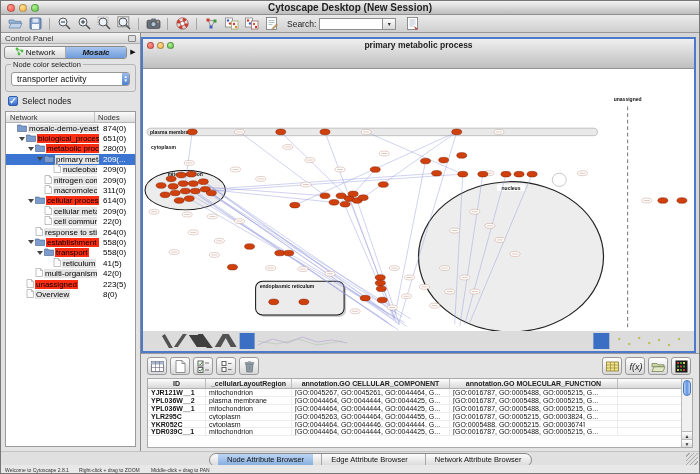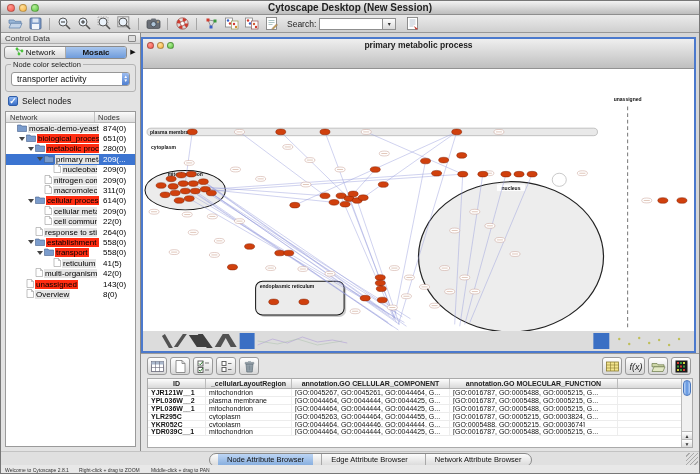--- a/index.html
+++ b/index.html
@@ -28,21 +28,21 @@
   .content{display:flex;height:418px;}
 
   
   .cpanel{width:140px;background:#e3e3e3;border-right:1px solid #8a8a8a;display:flex;flex-direction:column;}
   .cp-head{height:11px;background:linear-gradient(#f4f4f4,#d5d5d5);border-bottom:1px solid #adadad;font-size:8px;color:#333;display:flex;justify-content:space-between;align-items:center;padding:0 4px;}
   .cp-float{width:8px;height:7px;border:1px solid #888;background:#ddd;border-radius:1px;}
   .cp-tabs{height:16px;display:flex;align-items:center;padding:1px 3px;gap:2px;}
   .cp-tabgroup{flex:1;display:flex;height:13px;border:1px solid #8b8b8b;border-radius:3px;overflow:hidden;background:linear-gradient(#fafafa,#d8d8d8);}
   .cp-tab{flex:1;display:flex;align-items:center;justify-content:center;gap:2px;font-size:8px;color:#111;border-right:1px solid #aaa;}
   .cp-tab:last-child{border-right:none;}
-  .cp-tab.sel{background:linear-gradient(#a8c6ee,#6f9cdc);font-weight:bold;}
+  .cp-tab.sel{background:linear-gradient(#a8c6ee,#6f9cdc);font-weight:bold;font-style:italic;}
   .cp-arrow{font-size:7px;color:#111;width:8px;text-align:center;}
   .groupbox{margin:4px 4px 0;border:1px solid #b4b4b4;border-radius:3px;position:relative;padding:7px 5px 5px;}
   .gb-label{position:absolute;top:-5px;left:5px;background:#e3e3e3;font-size:7.5px;color:#222;padding:0 2px;}
   .dropdown{height:14px;border:1px solid #979797;border-radius:3px;background:#fff;display:flex;align-items:center;font-size:8.5px;overflow:hidden;gap:36px;}
   .dd-val{flex:1;padding-left:5px;color:#111;white-space:nowrap;}
   .dd-cap{width:12px;height:100%;background:linear-gradient(#9cbcf0,#4e7fd0);display:flex;flex-direction:column;align-items:center;justify-content:center;color:#fff;font-size:4.5px;line-height:4px;}
   .checkrow{display:flex;align-items:center;gap:4px;padding:4px 7px 3px;font-size:8.5px;color:#111;}
   .checkbox{width:10px;height:10px;border-radius:2px;background:linear-gradient(#8ab4f2,#3a6fc8);border:1px solid #2f5da8;color:#fff;font-size:9px;line-height:9px;text-align:center;font-weight:bold;}
   .treebox{flex:1;margin:2px 4px 4px;border:1px solid #9a9a9a;background:#fff;display:flex;flex-direction:column;overflow:hidden;}
   .tree-head{height:11px;display:flex;background:linear-gradient(#fbfbfb,#dcdcdc);border-bottom:1px solid #b5b5b5;font-size:7.5px;color:#333;}
@@ -228,21 +228,21 @@
             <path d="M9 10 l4 3 l-2.5 0.5 Z" fill="#c43a2e"></path>
           </svg>
         </div>
       </div>
   </div>
 
   <div class="content">
 
     <div class="cpanel">
       <div class="cp-head">
-        <span>Control Data</span>
+        <span>Control Panel</span>
         <span class="cp-float"></span>
       </div>
       <div class="cp-tabs">
         <div class="cp-tabgroup" id="cp-tabgroup">
             <div class="cp-tab">
               <span><svg width="9" height="9" viewBox="0 0 9 9">
                   <line x1="2" y1="2" x2="7" y2="4" stroke="#3a7a3a" stroke-width="0.6"></line>
                   <line x1="2" y1="2" x2="4" y2="7" stroke="#3a7a3a" stroke-width="0.6"></line>
                   <circle cx="2" cy="2" r="1.4" fill="#4ac43a"></circle>
                   <circle cx="7" cy="4" r="1.4" fill="#4ac43a"></circle>
@@ -420,21 +420,21 @@
               <span class="t-count">42(0)</span>
             </div>
             <div class="trow">
               <span style="width: 13px; flex: 0 0 auto;"></span>
               <span class="t-slot"></span>
               <span style="flex: 0 0 auto; margin-right: 1px;"><svg width="8" height="9" viewBox="0 0 8 9">
                   <path d="M1 0.5 h4.5 l2 2 V8.5 H1 Z" fill="#fff" stroke="#999" stroke-width="0.6"></path>
                   <path d="M5.5 0.5 v2 h2" fill="none" stroke="#999" stroke-width="0.6"></path>
                 </svg></span>
               <span class="t-label red" style="max-width: 62px;">unassigned</span>
-              <span class="t-count">143(0)</span>
+              <span class="t-count">223(5)</span>
             </div>
             <div class="trow">
               <span style="width: 13px; flex: 0 0 auto;"></span>
               <span class="t-slot"></span>
               <span style="flex: 0 0 auto; margin-right: 1px;"><svg width="8" height="9" viewBox="0 0 8 9">
                   <path d="M1 0.5 h4.5 l2 2 V8.5 H1 Z" fill="#fff" stroke="#999" stroke-width="0.6"></path>
                   <path d="M5.5 0.5 v2 h2" fill="none" stroke="#999" stroke-width="0.6"></path>
                 </svg></span>
               <span class="t-label green" style="max-width: 62px;">Overview</span>
               <span class="t-count">8(0)</span>

